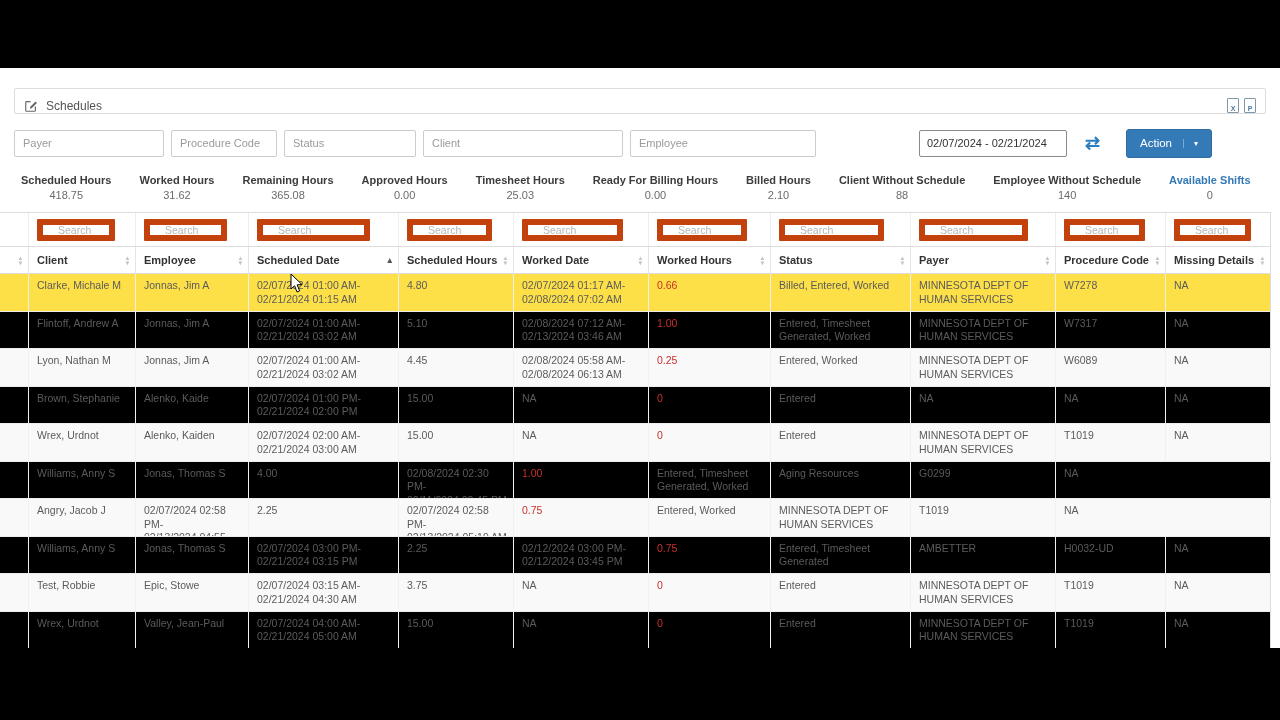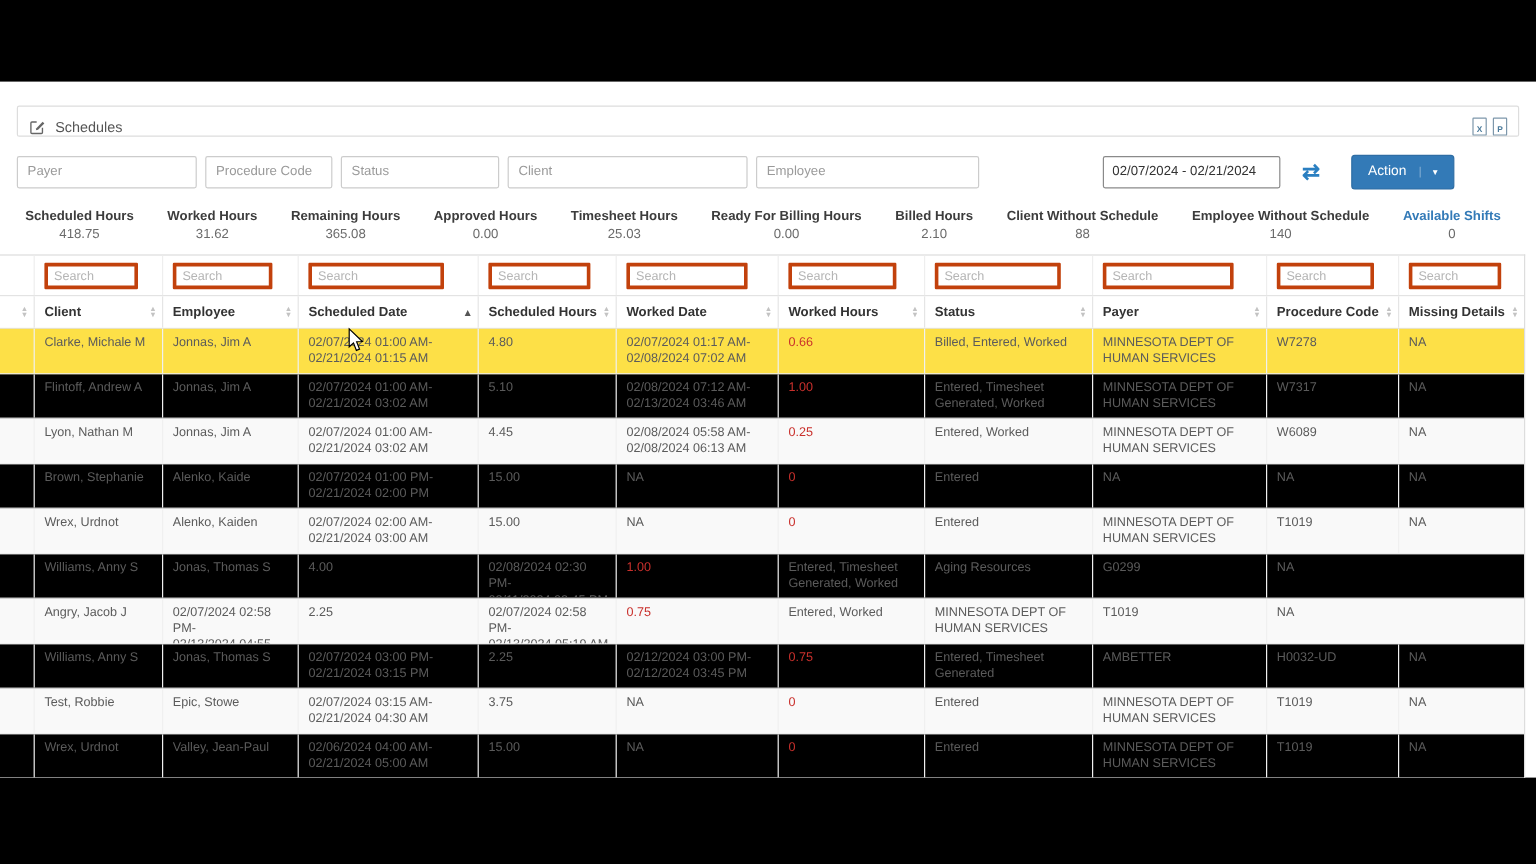--- a/index.html
+++ b/index.html
@@ -40,22 +40,22 @@
   .stat-label { font-size:11px; font-weight:bold; color:#3c3c3c; white-space:nowrap; }
   .stat.accent .stat-label { color:#337ab7; }
   .stat-value { font-size:11px; color:#6b6b6b; margin-top:3px; }
 
   
   .grid-table { margin-top:11px; border-top:1px solid #ddd; width:1271px; border-right:1px solid #ddd; background:#fff; }
   .t-row { display:grid; grid-template-columns:28px 107px 113px 150px 115px 135px 122px 140px 145px 110px 105px; }
   .search-row { height:33px; align-items:center; }
   .s-cell { border-left:1px solid #eee; height:33px; display:flex; align-items:center; padding-left:8px; }
   .s-cell:first-child { border-left:none; }
-  .search-input { width:80%; max-width:118px; height:22px; border:3px solid #c2410c; border-radius:1px;
-    font-size:10.5px; padding:0 5px; color:#555; }
+  .search-input { width:80%; max-width:118px; height:22px; border:6px solid #c2410c; border-radius:1px;
+    font-size:10.5px; padding:0 15px; color:#555; }
   .search-input::placeholder { color:#b5b5b5; opacity:1; }
   .header-row { border-top:1px solid #ddd; border-bottom:1px solid #ddd; height:28px; }
   .h-cell { display:flex; align-items:center; justify-content:space-between;
     font-size:11px; font-weight:bold; color:#333; padding:0 6px 0 8px;
     border-left:1px solid #e5e5e5; cursor:pointer; background:#fff; }
   .h-cell:first-child { border-left:none; }
   .sort-both { display:flex; flex-direction:column; font-size:6.5px; line-height:5px; color:#c3c3c3; }
   .sort-asc { font-size:9px; color:#555; }
   .d-row { height:37.5px; border-bottom:1px solid #ededed; cursor:pointer; background:#000000; }
   .d-cell { padding:5px 6px 0 8px; font-size:10.5px; line-height:13.5px; color:#5b5b5b;
@@ -407,21 +407,21 @@
           <div class="d-cell">Entered</div>
           <div class="d-cell">MINNESOTA DEPT OF HUMAN SERVICES</div>
           <div class="d-cell">T1019</div>
           <div class="d-cell">NA</div>
         </div>
         <div class="t-row d-row">
           <div class="d-cell"></div>
           <div class="d-cell">Wrex, Urdnot</div>
           <div class="d-cell">Valley, Jean-Paul</div>
           <div class="d-cell">
-            <div>02/06/2024 04:00 AM-</div>
+            <div>02/07/2024 04:00 AM-</div>
             <div>02/21/2024 05:00 AM</div>
           </div>
           <div class="d-cell">15.00</div>
           <div class="d-cell">NA</div>
           <div class="d-cell red">0</div>
           <div class="d-cell">Entered</div>
           <div class="d-cell">MINNESOTA DEPT OF HUMAN SERVICES</div>
           <div class="d-cell">T1019</div>
           <div class="d-cell">NA</div>
         </div>

